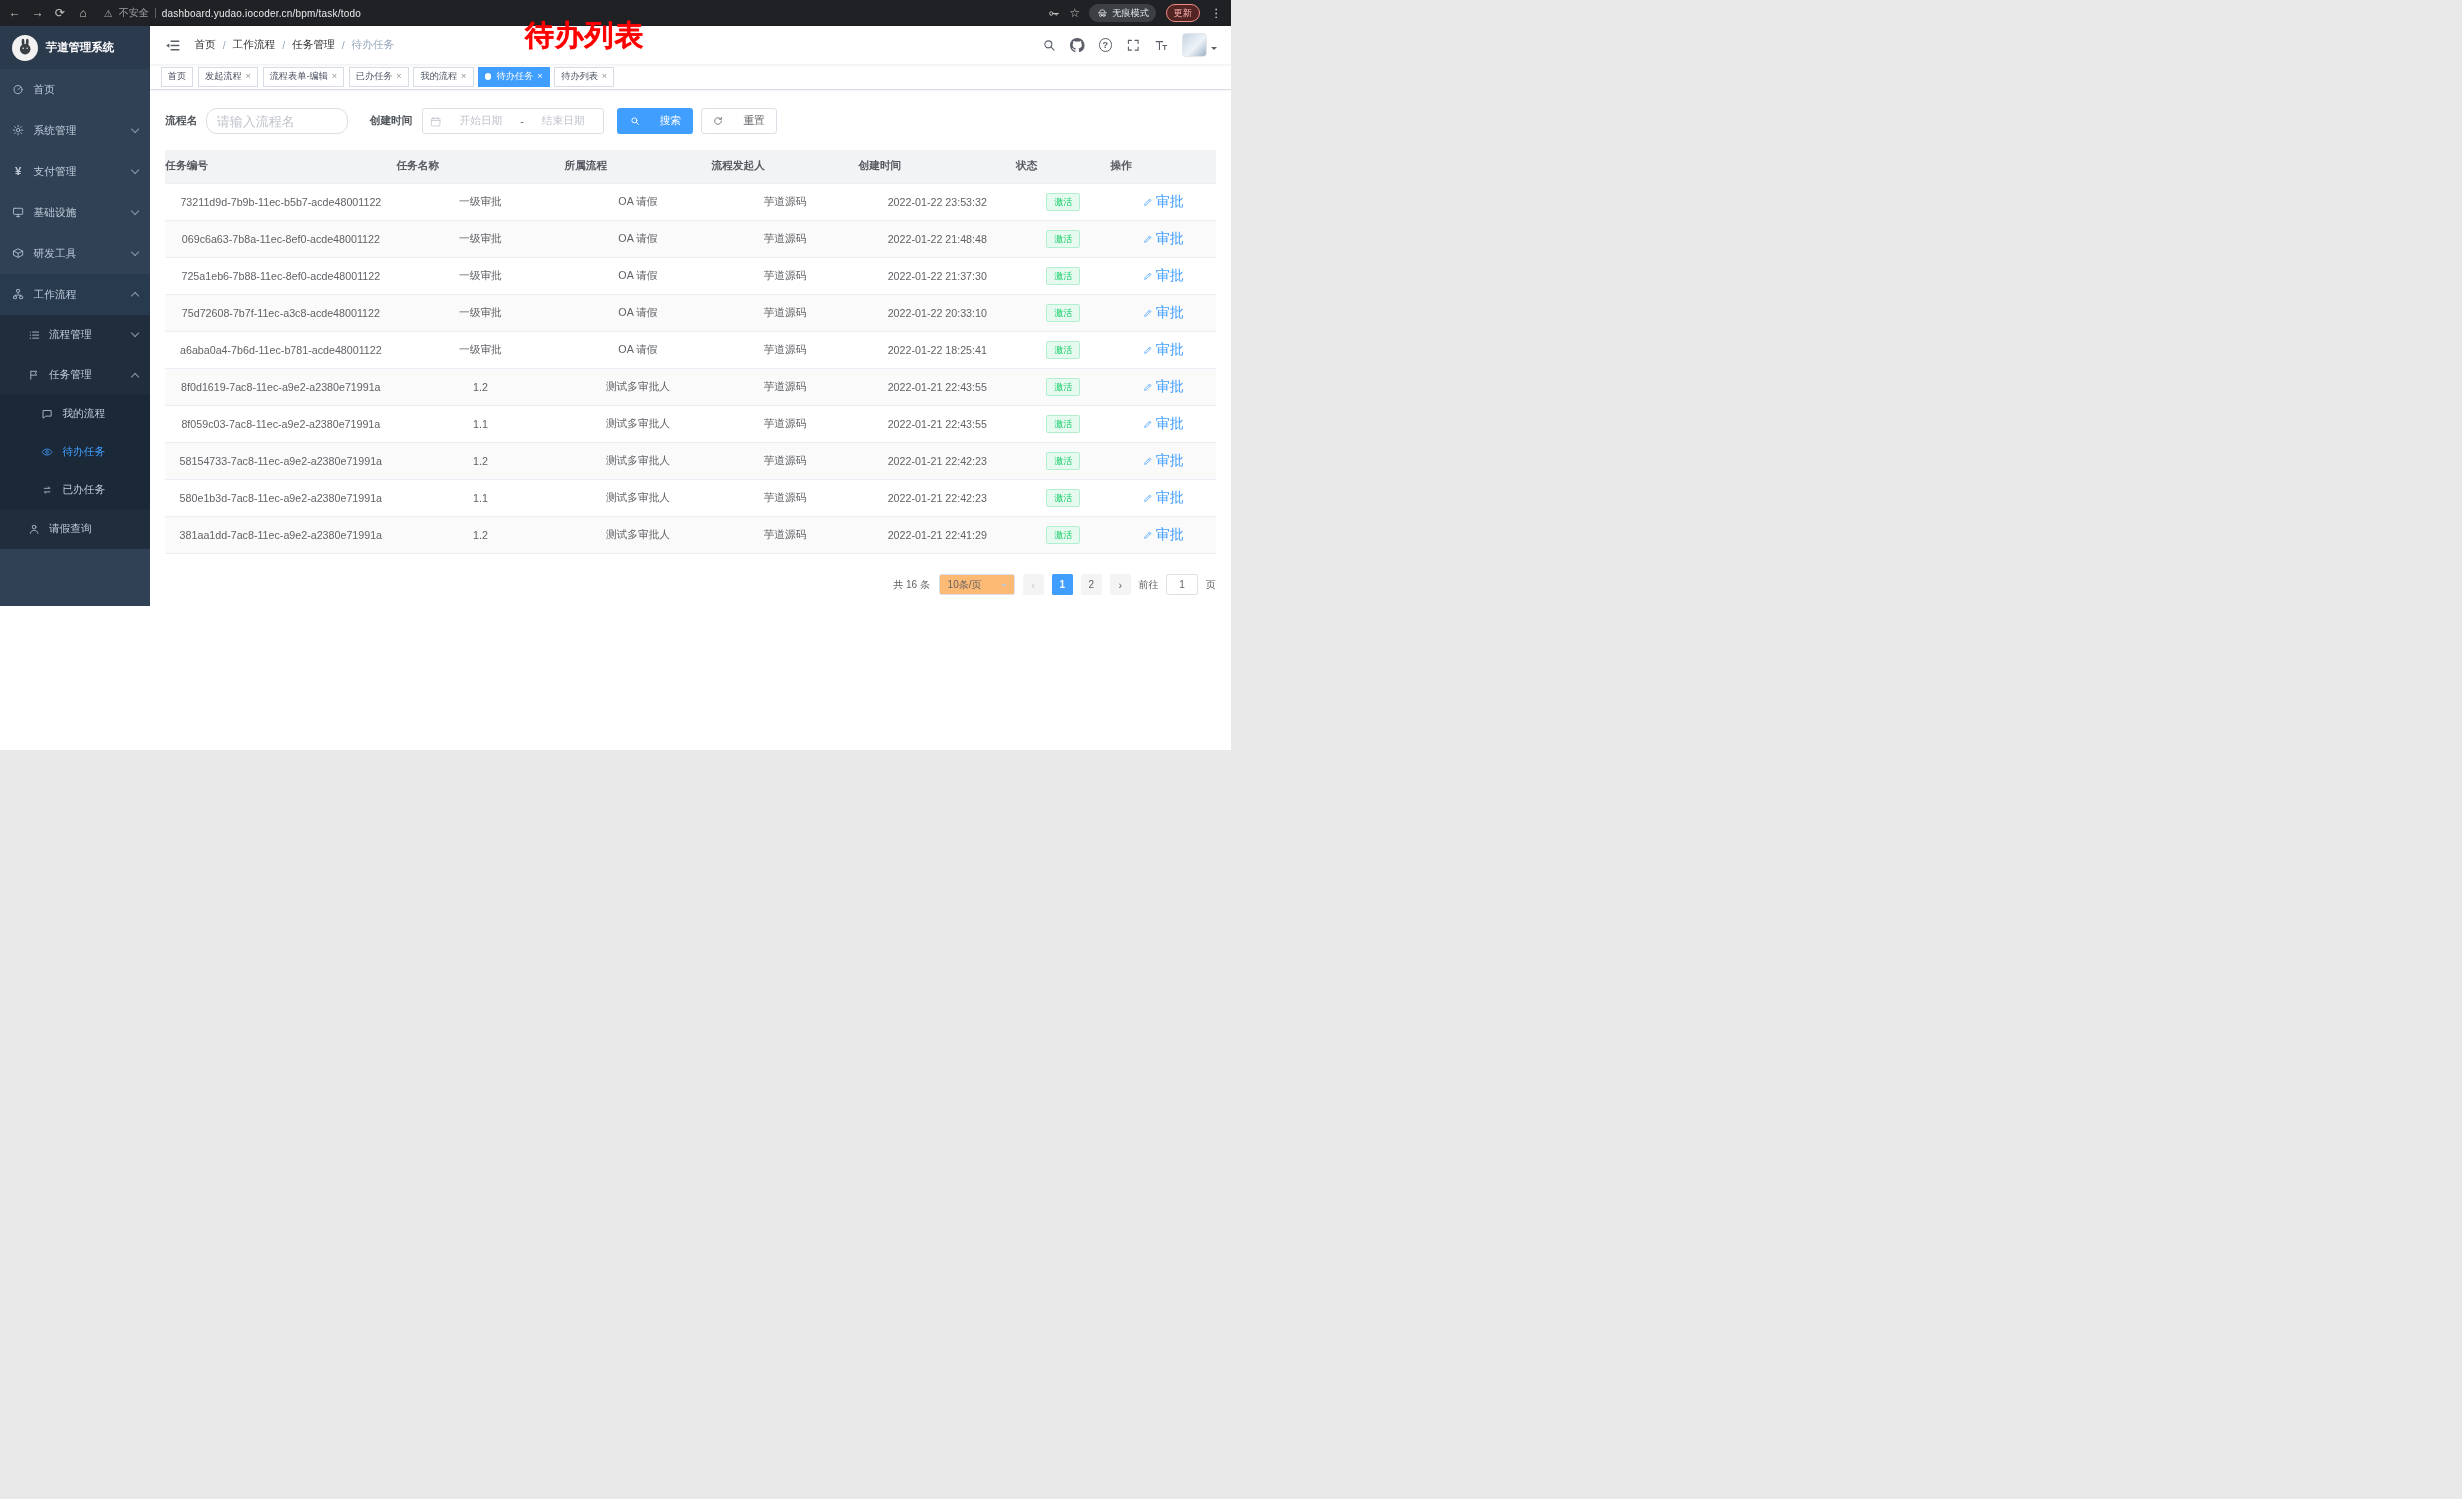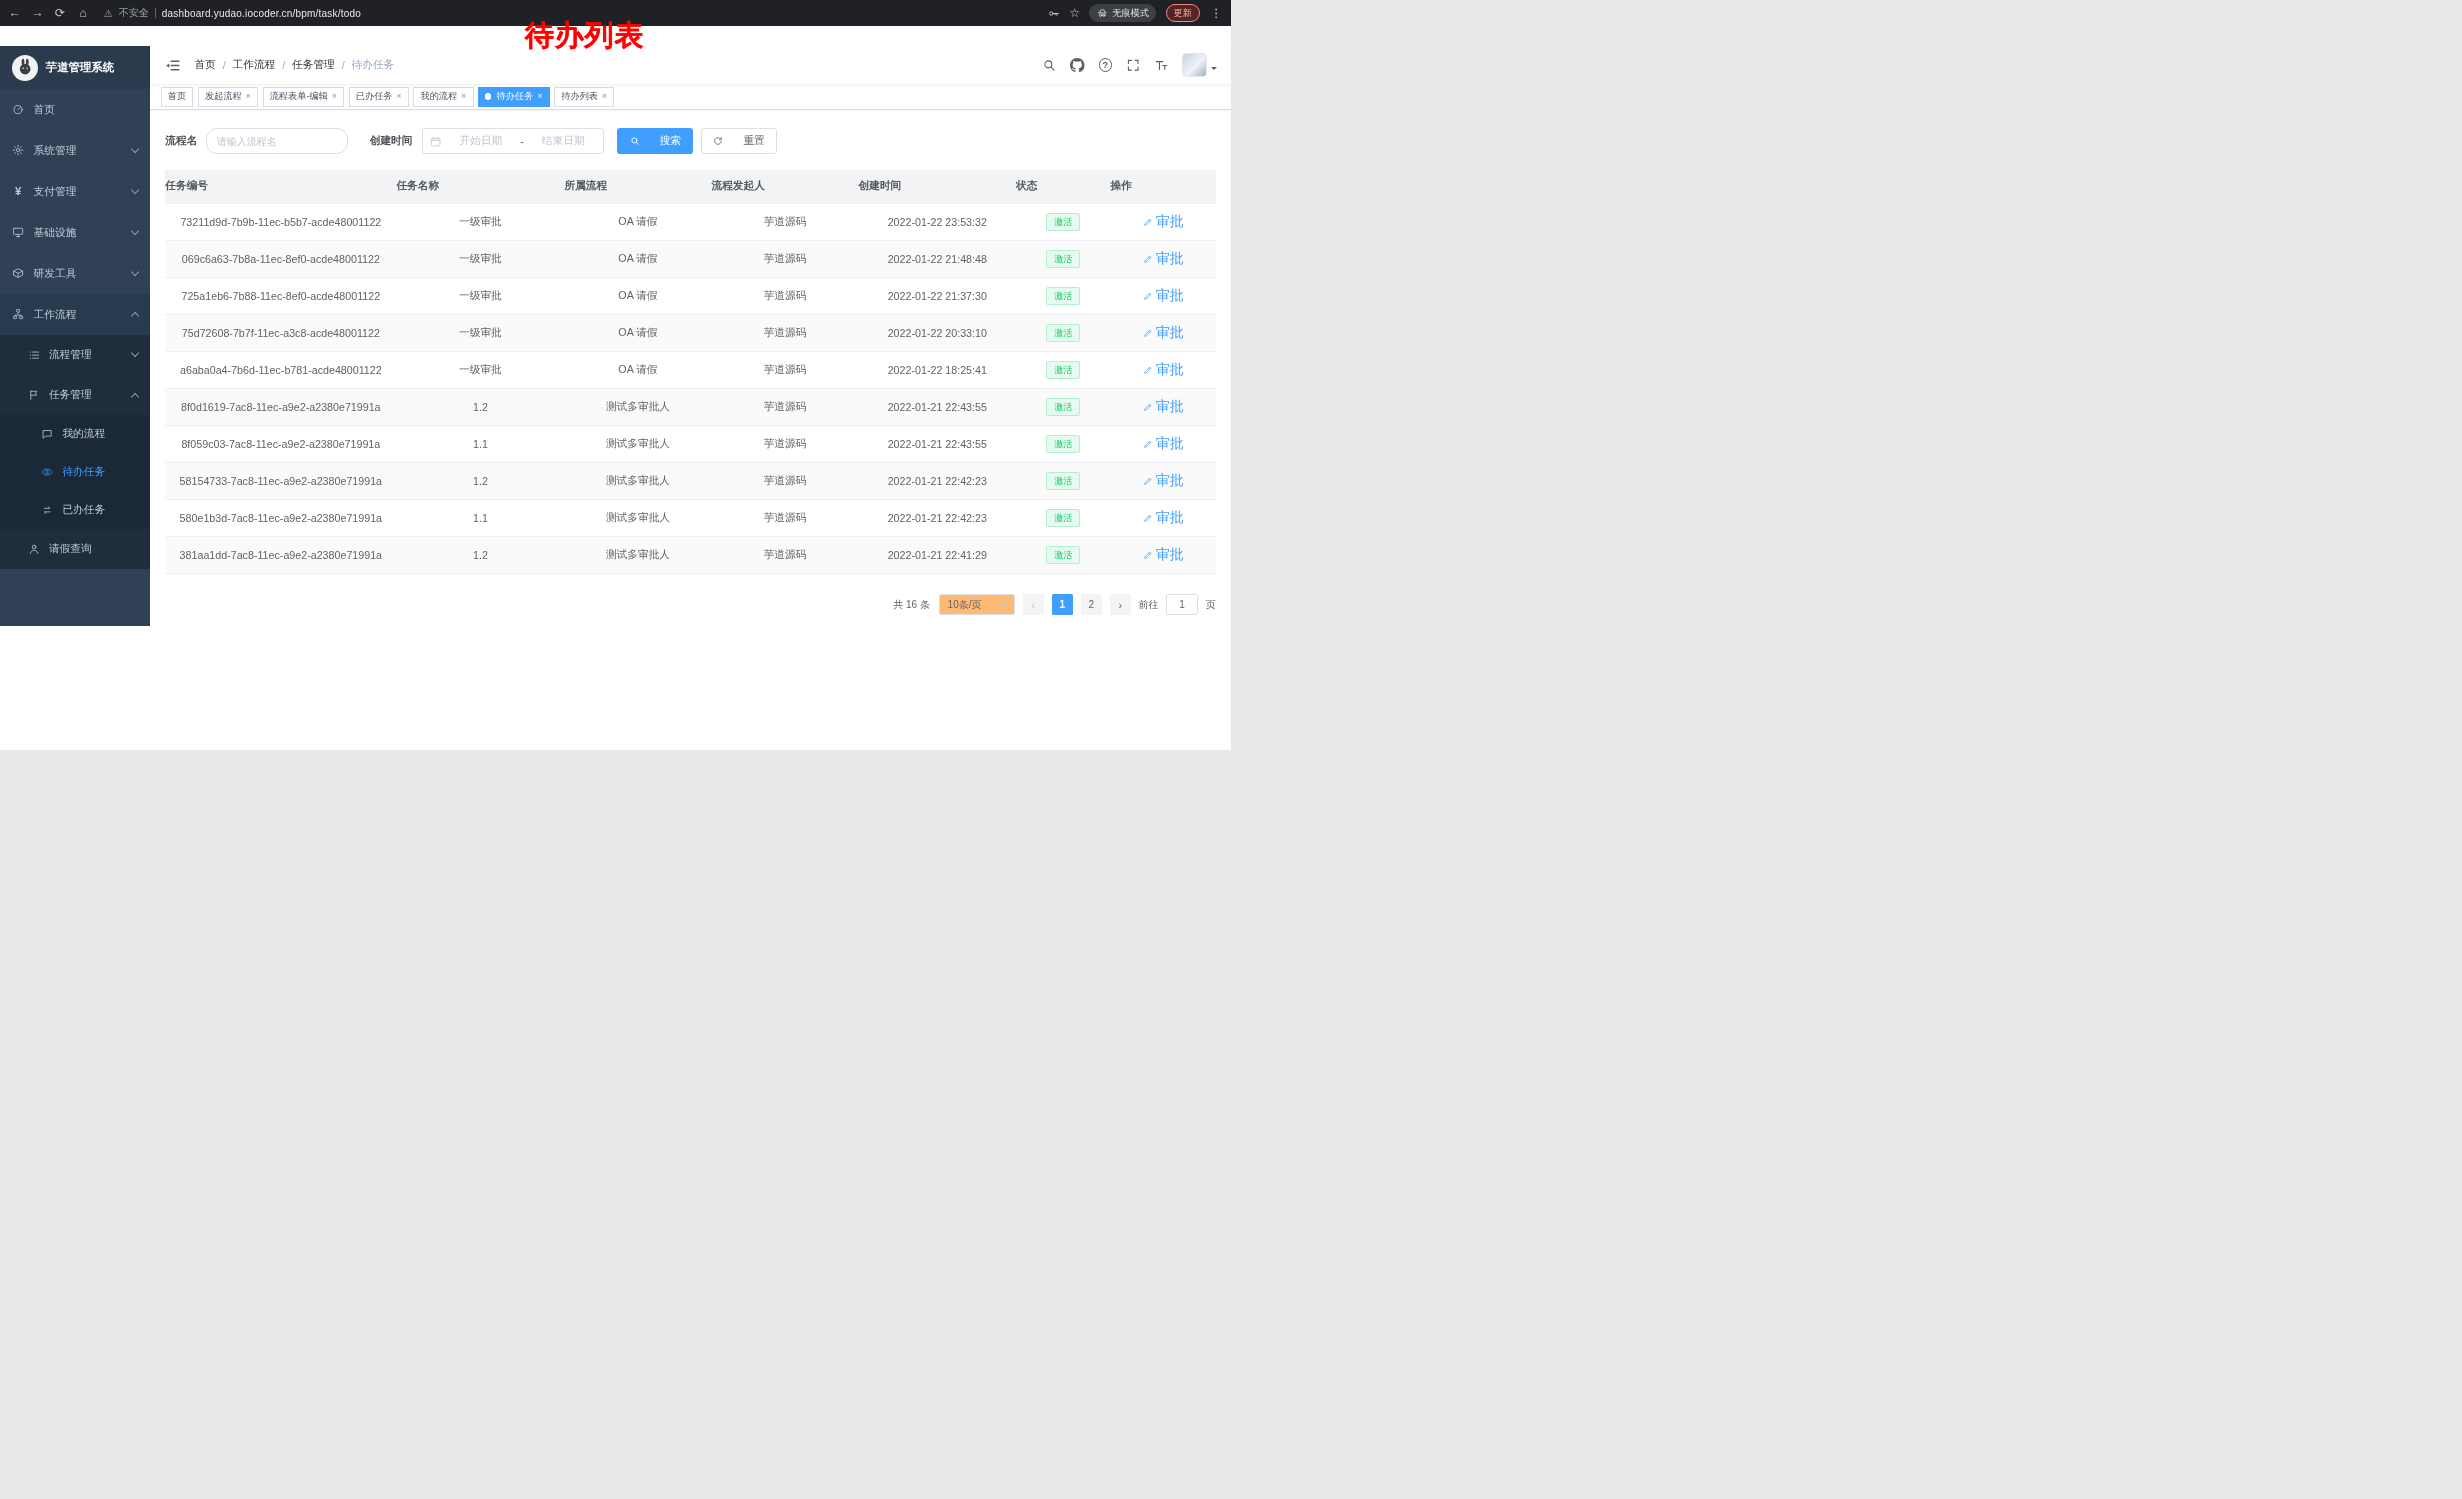--- a/index.html
+++ b/index.html
@@ -21,21 +21,21 @@
   .star-glyph { color:#c4c7c5; font-size:12.2px; }
   .incog-pill { display:flex; align-items:center; gap:4.6px; background:#3c4043; border-radius:9.2px; padding:2.3px 7.6px; color:#e8eaed; font-size:9.2px; }
   .incog-pill svg { width:10.7px; height:10.7px; }
   .update-pill { display:flex; align-items:center; gap:4.6px; background:rgba(217,48,37,.28); border:0.8px solid #f28b82; color:#f6aea9; border-radius:9.2px; padding:1.5px 6.9px; font-size:9.2px; }
   .kebab { color:#e8eaed; font-size:11.4px; padding:0 1.5px; }
 
   
   .annotation { position:absolute; top:21px; left:525px; z-index:50; color:#f00; font-size:29px; font-weight:900; letter-spacing:0.8px; line-height:1; text-shadow:0 0 0.8px #f00; pointer-events:none; }
 
   
-  .app { display:flex; height:580px;margin-top:20px; }
+  .app { display:flex; height:580px; }
 
   
   .sidebar { width:150px; background:#304156; color:#bfcbd9; flex-shrink:0; font-size:10.7px; overflow:hidden; }
   .logo-row { height:43px; display:flex; align-items:center; gap:7.6px; padding-left:12.2px; background:#2b3a4d; }
   .logo-badge { width:26px; height:26px; border-radius:50%; background:#f2f2f2; display:flex; align-items:center; justify-content:center; flex-shrink:0; }
   .logo-badge svg { width:18.3px; height:18.3px; color:#3a3f44; }
   .app-title { color:#fff; font-weight:700; font-size:11.4px; white-space:nowrap; }
   .menu-item { height:41px; display:flex; align-items:center; gap:9.2px; padding:0 12.2px; cursor:pointer; }
   .menu-item .mi-icon { width:12.2px; height:12.2px; flex-shrink:0; color:#bfcbd9; }
   .menu-item .yen { font-size:11.4px; font-weight:700; width:12.2px; text-align:center; }
@@ -74,21 +74,21 @@
   .tag.active { background:#409eff; border-color:#409eff; color:#fff; }
   .tag.active .tag-close { color:#fff; }
   .tag.active::before { content:""; width:6.1px; height:6.1px; border-radius:50%; background:#fff; margin-right:1.5px; }
 
   
   .content { flex:1; padding:13.7px 15.3px; background:#fff; overflow:hidden; }
 
   
   .filter-row { display:flex; align-items:center; gap:7.6px; margin:4.6px 0 15.3px; font-size:10.7px; color:#606266; }
   .f-label { font-weight:700; color:#4e5358; margin-right:1.5px; white-space:nowrap; }
-  .f-input { width:142px; height:26px; border:0.8px solid #dcdfe6; border-radius:11px; padding:0 9.2px; font-size:10px; color:#606266; outline:none; font-family:inherit; }
+  .f-input { width:142px; height:26px; border:0.8px solid #dcdfe6; border-radius:11px; padding:0 9.2px; font-size:13px; color:#606266; outline:none; font-family:inherit; }
   .f-input::placeholder { color:#c0c4cc; }
   .f-gap { width:6.1px; }
   .date-range { width:182px; height:26px; border:0.8px solid #dcdfe6; border-radius:3.1px; display:flex; align-items:center; gap:7.6px; padding:0 7.6px; cursor:text; }
   .date-range svg { width:11.4px; height:11.4px; color:#c0c4cc; flex-shrink:0; }
   .dr-ph { color:#c0c4cc; font-size:10.7px; flex:1; text-align:center; white-space:nowrap; }
   .dr-sep { color:#606266; }
   .btn { height:26px; display:inline-flex; align-items:center; gap:20px; padding:0 11.4px; border-radius:3.1px; font-size:10.7px; cursor:pointer; border:0.8px solid transparent; }
   .btn svg { width:10px; height:10px; }
   .btn-primary { background:#409eff; color:#fff; margin-left:6.1px; }
   .btn-plain { background:#fff; color:#606266; border-color:#dcdfe6; }

